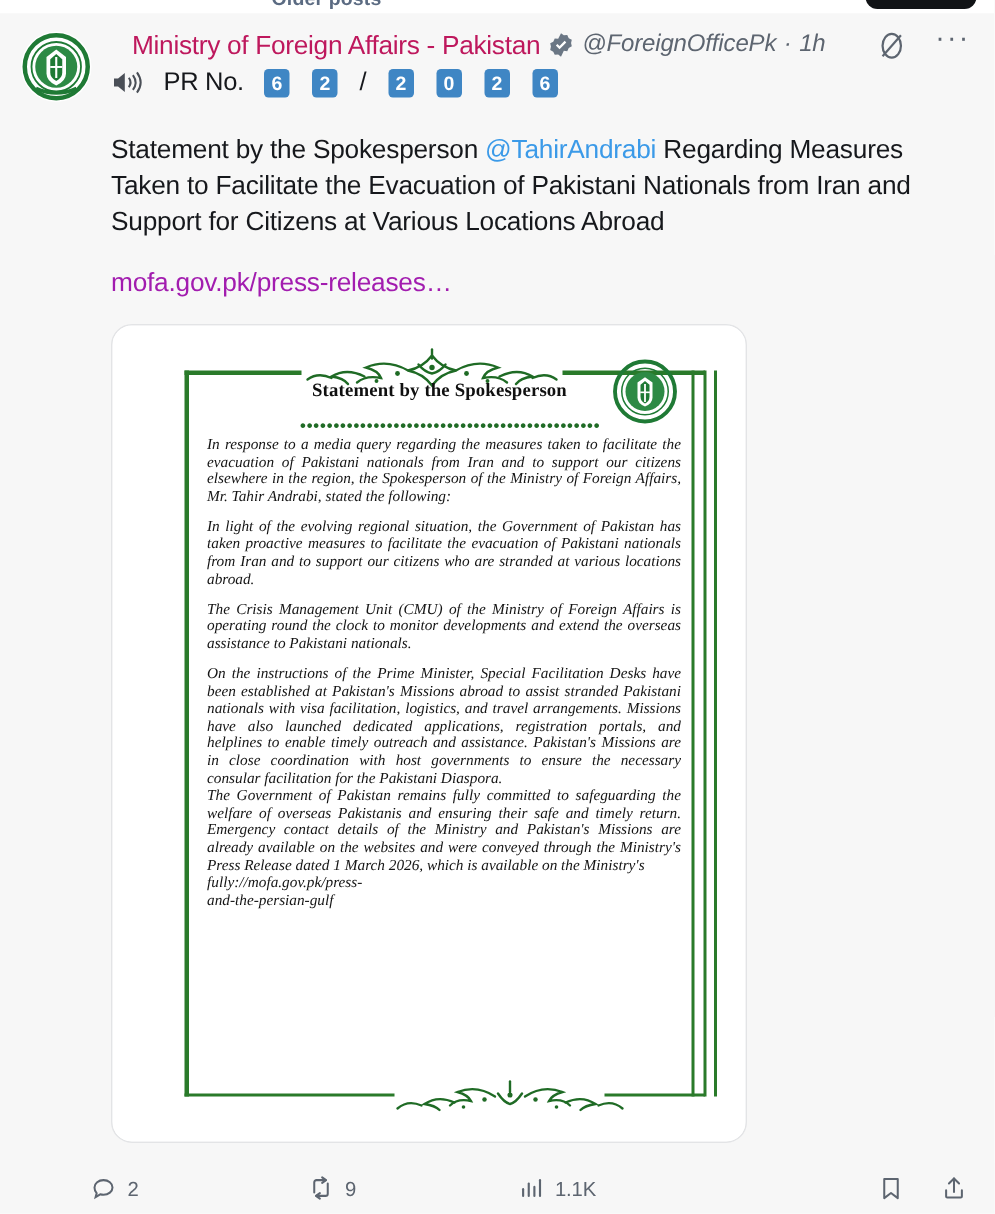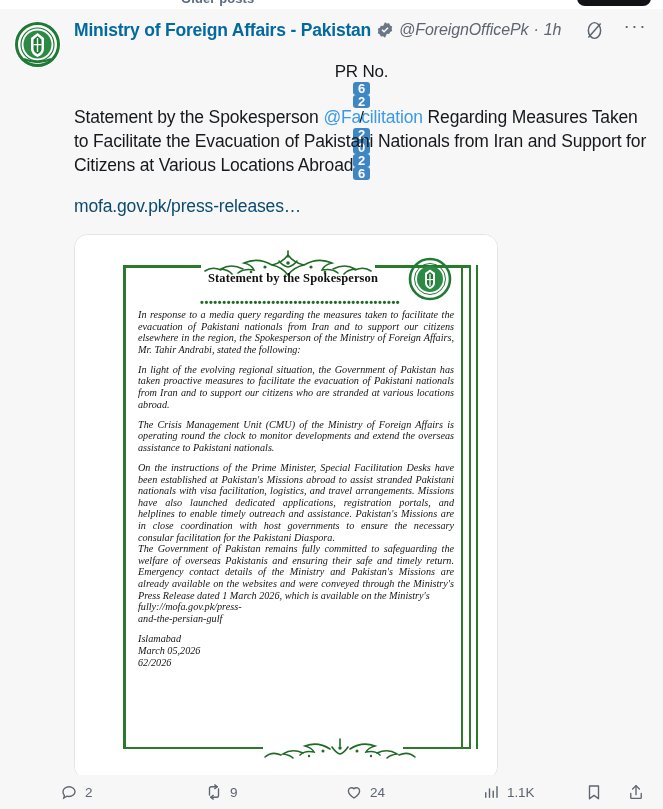--- a/index.html
+++ b/index.html
@@ -50,41 +50,42 @@
   }
   .avatar svg { display: block; }
 
   .head-right { flex: 1 1 auto; min-width: 0; padding-left: 13px; }
 
   .nameline {
     display: flex; align-items: center; gap: 5px;
     white-space: nowrap; height: 26px;
   }
   .dispname {
-    font-size: 17.5px; font-weight: 700; color: #0369a1;
+    font-size: 17.5px; font-weight: 400; color: #be185d;
     letter-spacing: -.2px;
+    margin-left: 14px;
   }
   .badge { width: 18px; height: 18px; flex: 0 0 auto; }
   .handle {
     font-size: 16px; color: #5d6570; letter-spacing: -.1px; font-style: italic;
   }
   .spacer { flex: 1 1 auto; }
   .hdr-icon {
     width: 21px; height: 21px; color: #5d6570;
     flex: 0 0 auto; cursor: pointer;
   }
   .dots {
     color: #5d6570; font-size: 19px; line-height: 12px;
     letter-spacing: 1.5px; padding: 0 2px 8px 14px; cursor: pointer;
   }
 
   
   .prline {
-    display: flex; align-items: center; gap: 0;
-    margin-top: 19px; height: 24px; flex-direction: column;
+    display: flex; align-items: center; gap: 12px;
+    margin-top: 0; height: 24px;
   }
   .spk { width: 22px; height: 18px; color: #4a4f57; margin-right: 1px; }
   .prtext { font-size: 17px; color: #16181c; letter-spacing: -.2px; }
   .keycap {
     display: inline-flex; align-items: center; justify-content: center;
     width: 17px; height: 19px; margin: 0 1.5px;
     border-radius: 3px;
     background: #3f86c4; color: #ffffff;
     font-size: 13px; font-weight: 700; line-height: 1;
   }
@@ -92,21 +93,21 @@
 
   
   .body-text {
     margin: 19px 0 0 0; padding-left: 60px;
     font-size: 17.5px; line-height: 24px; color: #16181c;
     letter-spacing: -.15px;
   }
   .mention, .link { color: #3b9ae8; text-decoration: none; cursor: pointer; }
   .linkline {
     padding-left: 60px; margin-top: 19px;
-    font-size: 17.5px; color: #0c4a6e; letter-spacing: -.15px;
+    font-size: 17.5px; color: #a21caf; letter-spacing: -.15px;
     cursor: pointer;
   }
 
   
   .doc-wrap {
     margin: 17px 0 0 60px;
     width: 424px; height: 546px;
     border: 1px solid #e3e4e6; border-radius: 14px;
     background: #ffffff; overflow: hidden;
     position: relative; cursor: pointer;
@@ -242,21 +243,21 @@
           <span class="keycap">2</span>
           <span class="keycap">0</span>
           <span class="keycap">2</span>
           <span class="keycap">6</span>
         </div>
 
       </div>
     </div>
 
     <div class="body-text">
-      <span>Statement by the Spokesperson </span><span class="mention">@Facilitation</span><span> Regarding Measures Taken to Facilitate the Evacuation of Pakistani Nationals from Iran and Support for Citizens at Various Locations Abroad</span>
+      <span>Statement by the Spokesperson </span><span class="mention">@TahirAndrabi</span><span> Regarding Measures Taken to Facilitate the Evacuation of Pakistani Nationals from Iran and Support for Citizens at Various Locations Abroad</span>
     </div>
 
     <div class="linkline">mofa.gov.pk/press-releases…</div>
 
     <div class="doc-wrap">
       <div class="doc-page">
 
         <div class="frm frm-left"></div>
         <div class="frm frm-r1"></div>
         <div class="frm frm-r2"></div>
@@ -322,25 +323,20 @@
 
         <div class="doc-body">
           <p>In response to a media query regarding the measures taken to facilitate the evacuation of Pakistani nationals from Iran and to support our citizens elsewhere in the region, the Spokesperson of the Ministry of Foreign Affairs, Mr. Tahir Andrabi, stated the following:</p>
           <p>In light of the evolving regional situation, the Government of Pakistan has taken proactive measures to facilitate the evacuation of Pakistani nationals from Iran and to support our citizens who are stranded at various locations abroad.</p>
           <p>The Crisis Management Unit (CMU) of the Ministry of Foreign Affairs is operating round the clock to monitor developments and extend the overseas assistance to Pakistani nationals.</p>
           <p class="tight">On the instructions of the Prime Minister, Special Facilitation Desks have been established at Pakistan's Missions abroad to assist stranded Pakistani nationals with visa facilitation, logistics, and travel arrangements. Missions have also launched dedicated applications, registration portals, and helplines to enable timely outreach and assistance. Pakistan's Missions are in close coordination with host governments to ensure the necessary consular facilitation for the Pakistani Diaspora.</p>
           <p class="tight">The Government of Pakistan remains fully committed to safeguarding the welfare of overseas Pakistanis and ensuring their safe and timely return. Emergency contact details of the Ministry and Pakistan's Missions are already available on the websites and were conveyed through the Ministry's Press Release dated 1 March 2026, which is available on the Ministry's</p>
           <p class="tight nojust">fully://mofa.gov.pk/press-</p>
           <p class="nojust">and-the-persian-gulf</p>
 
-          <div class="doc-sign">
-            <div>Islamabad</div>
-            <div>March 05,2026</div>
-            <div>62/2026</div>
-          </div>
         </div>
 
       </div>
     </div>
 
     <div class="actions">
 
       <div class="act" style="width:145px">
         <svg viewBox="0 0 24 24">
           <path fill="none" stroke="currentColor" stroke-width="1.8" d="M4 11.5c0-3.6 3.6-6.5 8-6.5s8 2.9 8 6.5-3.6 6.5-8 6.5c-1 0-2-.15-2.9-.42L5 20l.9-3.4C4.7 15.3 4 13.5 4 11.5z"></path>
@@ -353,26 +349,20 @@
           <g fill="none" stroke="currentColor" stroke-width="1.8" stroke-linecap="round" stroke-linejoin="round">
             <path d="M6 16V7a2 2 0 012-2h8"></path>
               <path d="M13 2.5L16.5 5 13 7.5"></path>
             <path d="M18 8v9a2 2 0 01-2 2H8"></path>
               <path d="M11 21.5L7.5 19 11 16.5"></path>
           </g>
         </svg>
         <span class="cnt">9</span>
       </div>
 
-      <div class="act" style="width:137px">
-        <svg viewBox="0 0 24 24">
-          <path fill="none" stroke="currentColor" stroke-width="1.8" d="M12 20s-7.5-4.6-7.5-9.6A4.4 4.4 0 0112 7.6a4.4 4.4 0 017.5 2.8C19.5 15.4 12 20 12 20z"></path>
-        </svg>
-        <span class="cnt">24</span>
-      </div>
 
       <div class="act">
         <svg viewBox="0 0 24 24">
           <g fill="none" stroke="currentColor" stroke-width="1.9" stroke-linecap="round">
             <line x1="5" y1="19" x2="5" y2="13"></line>
               <line x1="10" y1="19" x2="10" y2="8"></line>
             <line x1="15" y1="19" x2="15" y2="11"></line>
               <line x1="20" y1="19" x2="20" y2="5"></line>
           </g>
         </svg>

